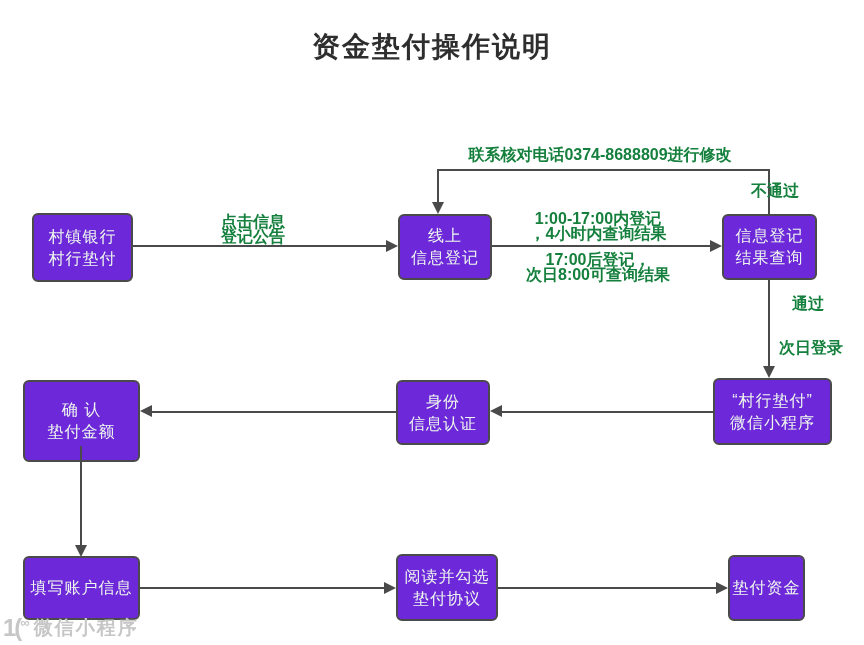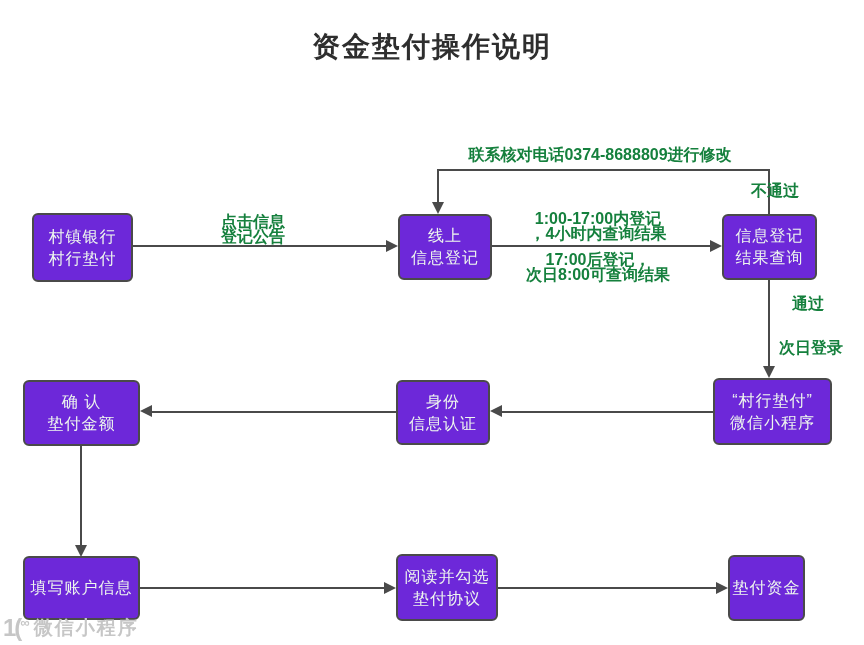--- a/index.html
+++ b/index.html
@@ -47,21 +47,21 @@
   </div>
 
   <div class="node" style="left:713px;top:378px;width:119px;height:67px">
     <span>“村行垫付”</span>
     <span>微信小程序</span>
   </div>
   <div class="node" style="left:396px;top:380px;width:94px;height:65px">
     <span>身份</span>
     <span>信息认证</span>
   </div>
-  <div class="node" style="left:23px;top:380px;width:117px;height:66px">
+  <div class="node" style="left:23px;top:380px;width:117px;height:82px">
     <span>确 认</span>
     <span>垫付金额</span>
   </div>
 
   <div class="node" style="left:396px;top:554px;width:102px;height:67px">
     <span>阅读并勾选</span>
     <span>垫付协议</span>
   </div>
   <div class="node" style="left:23px;top:556px;width:117px;height:64px">
     <span>填写账户信息</span>

